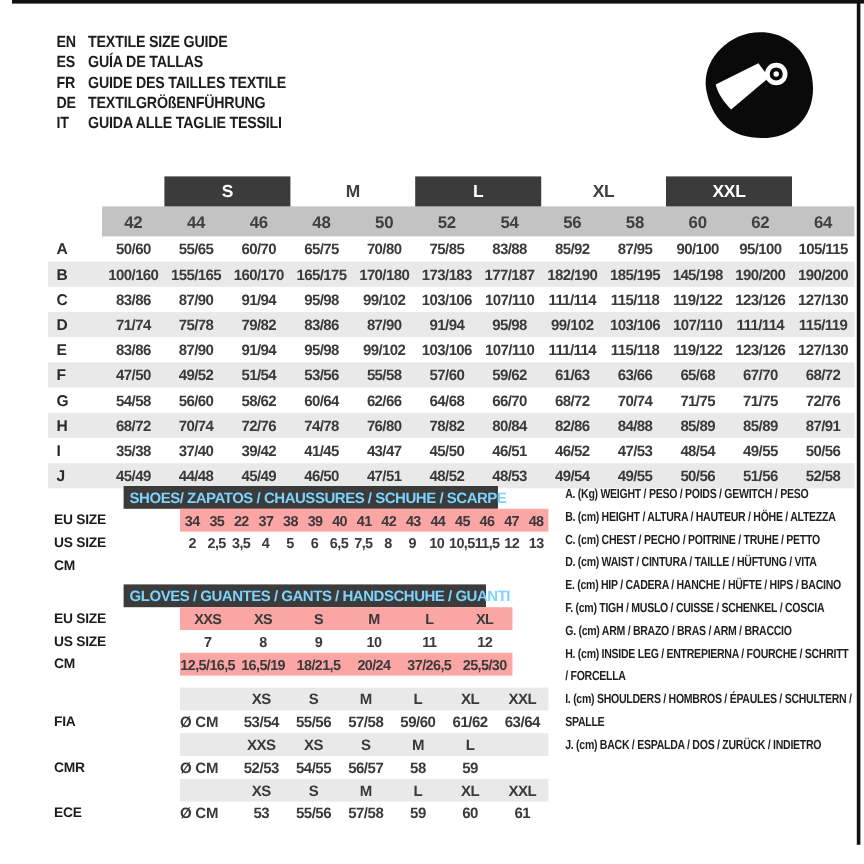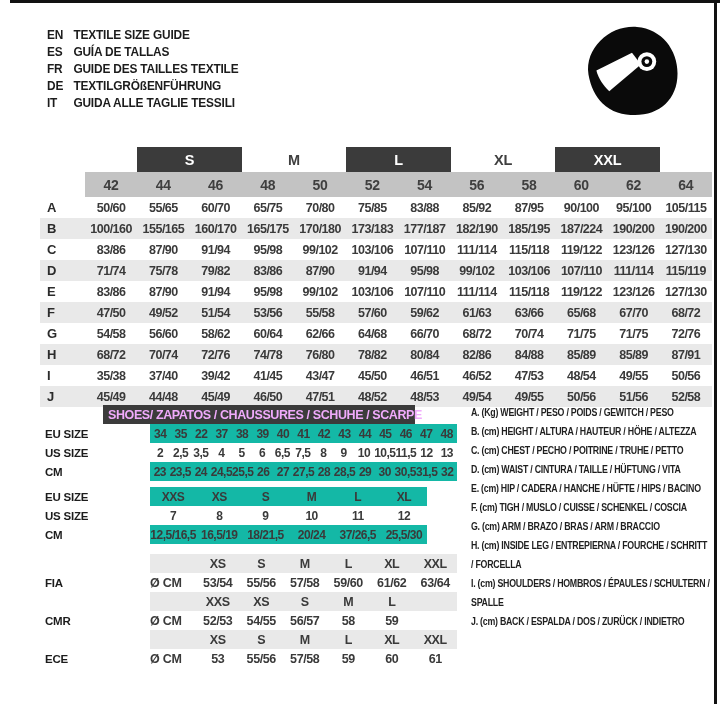--- a/index.html
+++ b/index.html
@@ -28,25 +28,25 @@
   .size-label-light { color:#3f3f3f; display:flex; align-items:center; justify-content:center; font-size:14.5px; }
   .num-band { margin-left:45px; height:25px; background:#c3c3c3; display:grid; grid-template-columns:repeat(12,1fr); }
   .num-cell { display:flex; align-items:center; justify-content:center; font-size:14px; color:#3f3f3f; }
   .t-row { display:grid; grid-template-columns:45px repeat(12,1fr); height:21px; align-items:center; }
   .t-row.stripe { background:#e9e9e9; }
   .t-letter { padding-left:7px; font-size:13px; color:#2b2b2b; }
   .t-cell { text-align:center; font-size:12.5px; letter-spacing:-0.5px; white-space:nowrap; }
 
   
   .bottom-tables { position:absolute; left:45px; top:405px; width:412px; }
-  .sec-title { margin-left:58px; height:19px; background:#3b3b3b; color:#f0abfc; display:flex; align-items:center; padding-left:5px; font-size:12.5px; letter-spacing:-0.4px; white-space:nowrap;text-align:center; }
+  .sec-title { margin-left:58px; height:19px; background:#3b3b3b; color:#7dd3fc; display:flex; align-items:center; padding-left:5px; font-size:12.5px; letter-spacing:-0.4px; white-space:nowrap;text-align:center; }
   .s-row { display:flex; height:19px;gap:47px; }
   .s-label { width:58px; display:flex; align-items:center; font-size:11.5px; color:#1c1c1c; white-space:nowrap; }
   .s-band { flex:1; display:grid; align-items:center; }
-  .s-band.gray { background:#14b8a6; }
+  .s-band.gray { background:#fca5a5; }
   .shoes-band { grid-template-columns:repeat(15,1fr); }
   .gloves-band { grid-template-columns:repeat(6,1fr); margin-right:30px; }
   .s-cell { text-align:center; font-size:12px; letter-spacing:-0.5px; white-space:nowrap; }
   .sec { margin-bottom:6px; }
   .sec.gloves { margin-bottom:10px; }
   .h-band { flex:1; display:grid; grid-template-columns:46px repeat(6,1fr); align-items:center; }
   .h-band.gray { background:#e9e9e9; }
   .h-cell { text-align:center; font-size:12.5px; letter-spacing:-0.4px; white-space:nowrap; }
   .h-diam { font-size:12.5px; }
 
@@ -136,21 +136,21 @@
           <div class="t-letter">B</div>
           <div class="t-cell">100/160</div>
           <div class="t-cell">155/165</div>
           <div class="t-cell">160/170</div>
           <div class="t-cell">165/175</div>
           <div class="t-cell">170/180</div>
           <div class="t-cell">173/183</div>
           <div class="t-cell">177/187</div>
           <div class="t-cell">182/190</div>
           <div class="t-cell">185/195</div>
-          <div class="t-cell">187/224</div>
+          <div class="t-cell">145/198</div>
           <div class="t-cell">190/200</div>
           <div class="t-cell">190/200</div>
         </div>
         <div class="t-row">
           <div class="t-letter">C</div>
           <div class="t-cell">83/86</div>
           <div class="t-cell">87/90</div>
           <div class="t-cell">91/94</div>
           <div class="t-cell">95/98</div>
           <div class="t-cell">99/102</div>
@@ -309,41 +309,25 @@
               <div class="s-cell">9</div>
               <div class="s-cell">10</div>
               <div class="s-cell">10,5</div>
               <div class="s-cell">11,5</div>
               <div class="s-cell">12</div>
               <div class="s-cell">13</div>
             </div>
           </div>
           <div class="s-row">
             <div class="s-label">CM</div>
-            <div class="s-band shoes-band gray">
-              <div class="s-cell">23</div>
-              <div class="s-cell">23,5</div>
-              <div class="s-cell">24</div>
-              <div class="s-cell">24,5</div>
-              <div class="s-cell">25,5</div>
-              <div class="s-cell">26</div>
-              <div class="s-cell">27</div>
-              <div class="s-cell">27,5</div>
-              <div class="s-cell">28</div>
-              <div class="s-cell">28,5</div>
-              <div class="s-cell">29</div>
-              <div class="s-cell">30</div>
-              <div class="s-cell">30,5</div>
-              <div class="s-cell">31,5</div>
-              <div class="s-cell">32</div>
-            </div>
           </div>
         </div>
     </div>
     <div class="sec gloves">
+      <div class="sec-title" style="width:302px">GLOVES / GUANTES / GANTS / HANDSCHUHE / GUANTI</div>
       <div id="gloves-rows">
           <div class="s-row">
             <div class="s-label">EU SIZE</div>
             <div class="s-band gloves-band gray">
               <div class="s-cell">XXS</div>
               <div class="s-cell">XS</div>
               <div class="s-cell">S</div>
               <div class="s-cell">M</div>
               <div class="s-cell">L</div>
               <div class="s-cell">XL</div>

